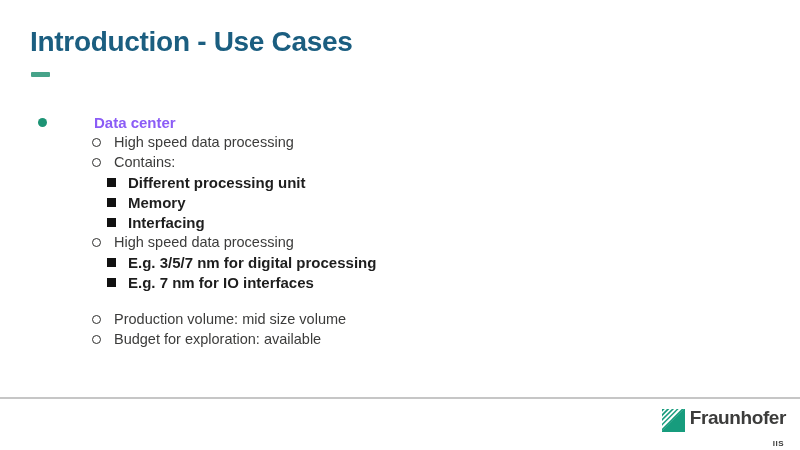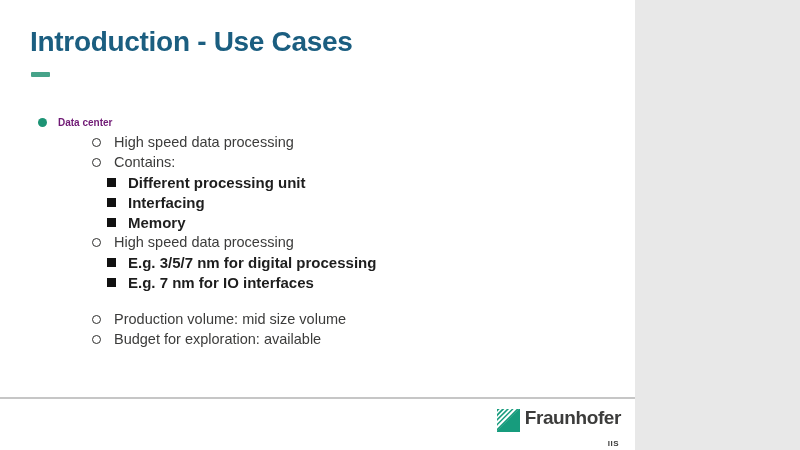--- a/index.html
+++ b/index.html
@@ -3,21 +3,21 @@
 <meta charset="utf-8">
 <style>
   html, body {
     margin: 0;
     padding: 0;
     background: #e8e8e8;
     font-family: "Liberation Sans", sans-serif;
   }
   .slide {
     position: relative;
-    width: 635px;
+    width: 800px;
     height: 450px;
     background: #ffffff;
     overflow: hidden;
   }
 
   
   .title {
     position: absolute;
     left: 30px;
     top: 26px;
@@ -71,23 +71,24 @@
     flex: 0 0 auto;
   }
   .b-square {
     width: 9px; height: 9px;
     background: #111111;
     margin-right: 12px;
     flex: 0 0 auto;
   }
 
   .t-l1 {
-    font-size: 10px;
-    font-weight: bold;
-    color: #701a75;
+    font-size: 15px;
+    font-weight: bold;
+    color: #8b5cf6;
+    margin-left: 36px;
   }
   .t-l2 {
     font-size: 14.5px;
     font-weight: normal;
     color: #3c3c3b;
   }
   .t-l3 {
     font-size: 15px;
     font-weight: bold;
     color: #1e1e1e;
@@ -163,26 +164,26 @@
       <span class="t-l2">Contains:</span>
     </div>
 
     <div class="row l3">
       <span class="b-square"></span>
       <span class="t-l3">Different processing unit</span>
     </div>
 
     <div class="row l3">
       <span class="b-square"></span>
+      <span class="t-l3">Memory</span>
+    </div>
+
+    <div class="row l3">
+      <span class="b-square"></span>
       <span class="t-l3">Interfacing</span>
-    </div>
-
-    <div class="row l3">
-      <span class="b-square"></span>
-      <span class="t-l3">Memory</span>
     </div>
 
     <div class="row l2">
       <span class="b-circle"></span>
       <span class="t-l2">High speed data processing</span>
     </div>
 
     <div class="row l3">
       <span class="b-square"></span>
       <span class="t-l3">E.g. 3/5/7 nm for digital processing</span>

